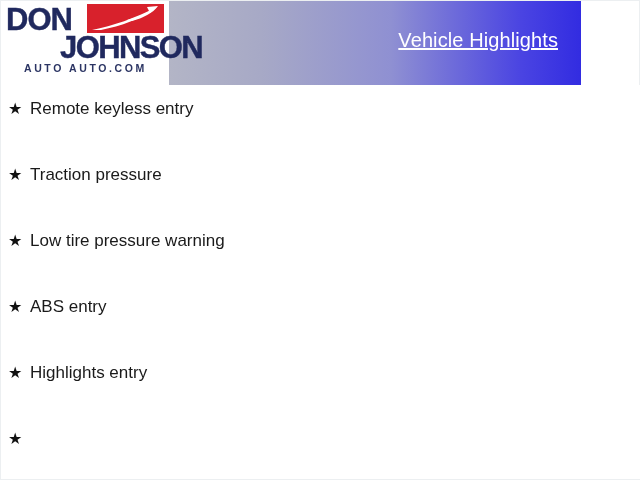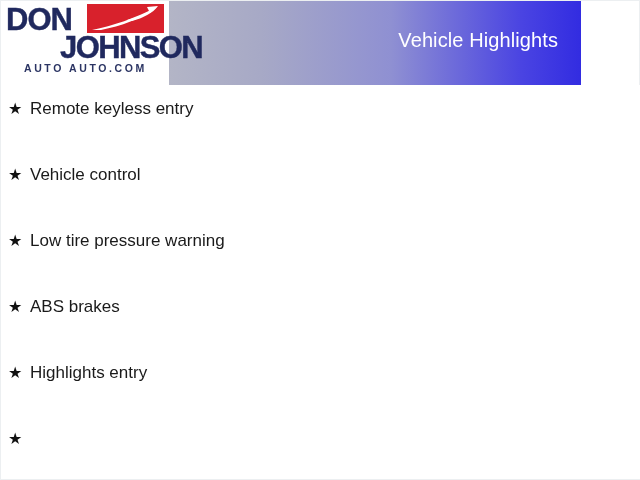--- a/index.html
+++ b/index.html
@@ -97,20 +97,21 @@
 
   #header-title {
     position: absolute;
     right: 23px;
     top: 28px;
     color: #ffffff;
     font-size: 20px;
     font-family: "Liberation Sans", sans-serif;
     white-space: nowrap;
     letter-spacing: 0.1px;
+    text-decoration: underline;
   }
 
   
   #highlights {
     position: absolute;
     left: 0;
     top: 84px;
     width: 640px;
     height: 394px;
     background: #ffffff;
@@ -169,31 +170,31 @@
 
   <div id="highlights">
 
     <div class="highlight-row" style="top:11px;">
       <span class="bullet-star">★</span>
       <span class="highlight-label">Remote keyless entry</span>
     </div>
 
     <div class="highlight-row" style="top:77px;">
       <span class="bullet-star">★</span>
-      <span class="highlight-label">Vehicle control</span>
+      <span class="highlight-label">Traction pressure</span>
     </div>
 
     <div class="highlight-row" style="top:143px;">
       <span class="bullet-star">★</span>
       <span class="highlight-label">Low tire pressure warning</span>
     </div>
 
     <div class="highlight-row" style="top:209px;">
       <span class="bullet-star">★</span>
-      <span class="highlight-label">ABS brakes</span>
+      <span class="highlight-label">ABS entry</span>
     </div>
 
     <div class="highlight-row" style="top:275px;">
       <span class="bullet-star">★</span>
       <span class="highlight-label">Highlights entry</span>
     </div>
 
     <div class="highlight-row" style="top:341px;">
       <span class="bullet-star">★</span>
     </div>

